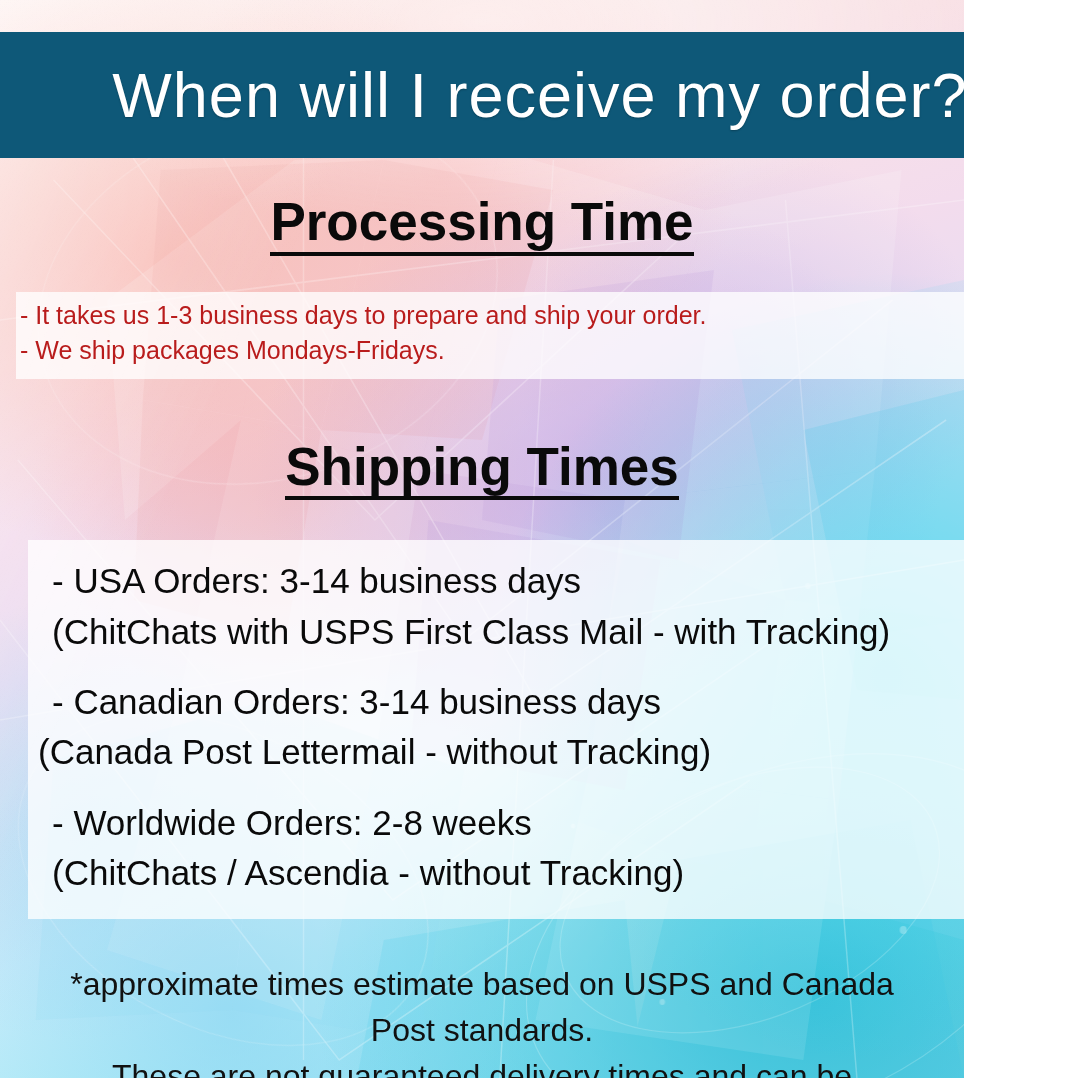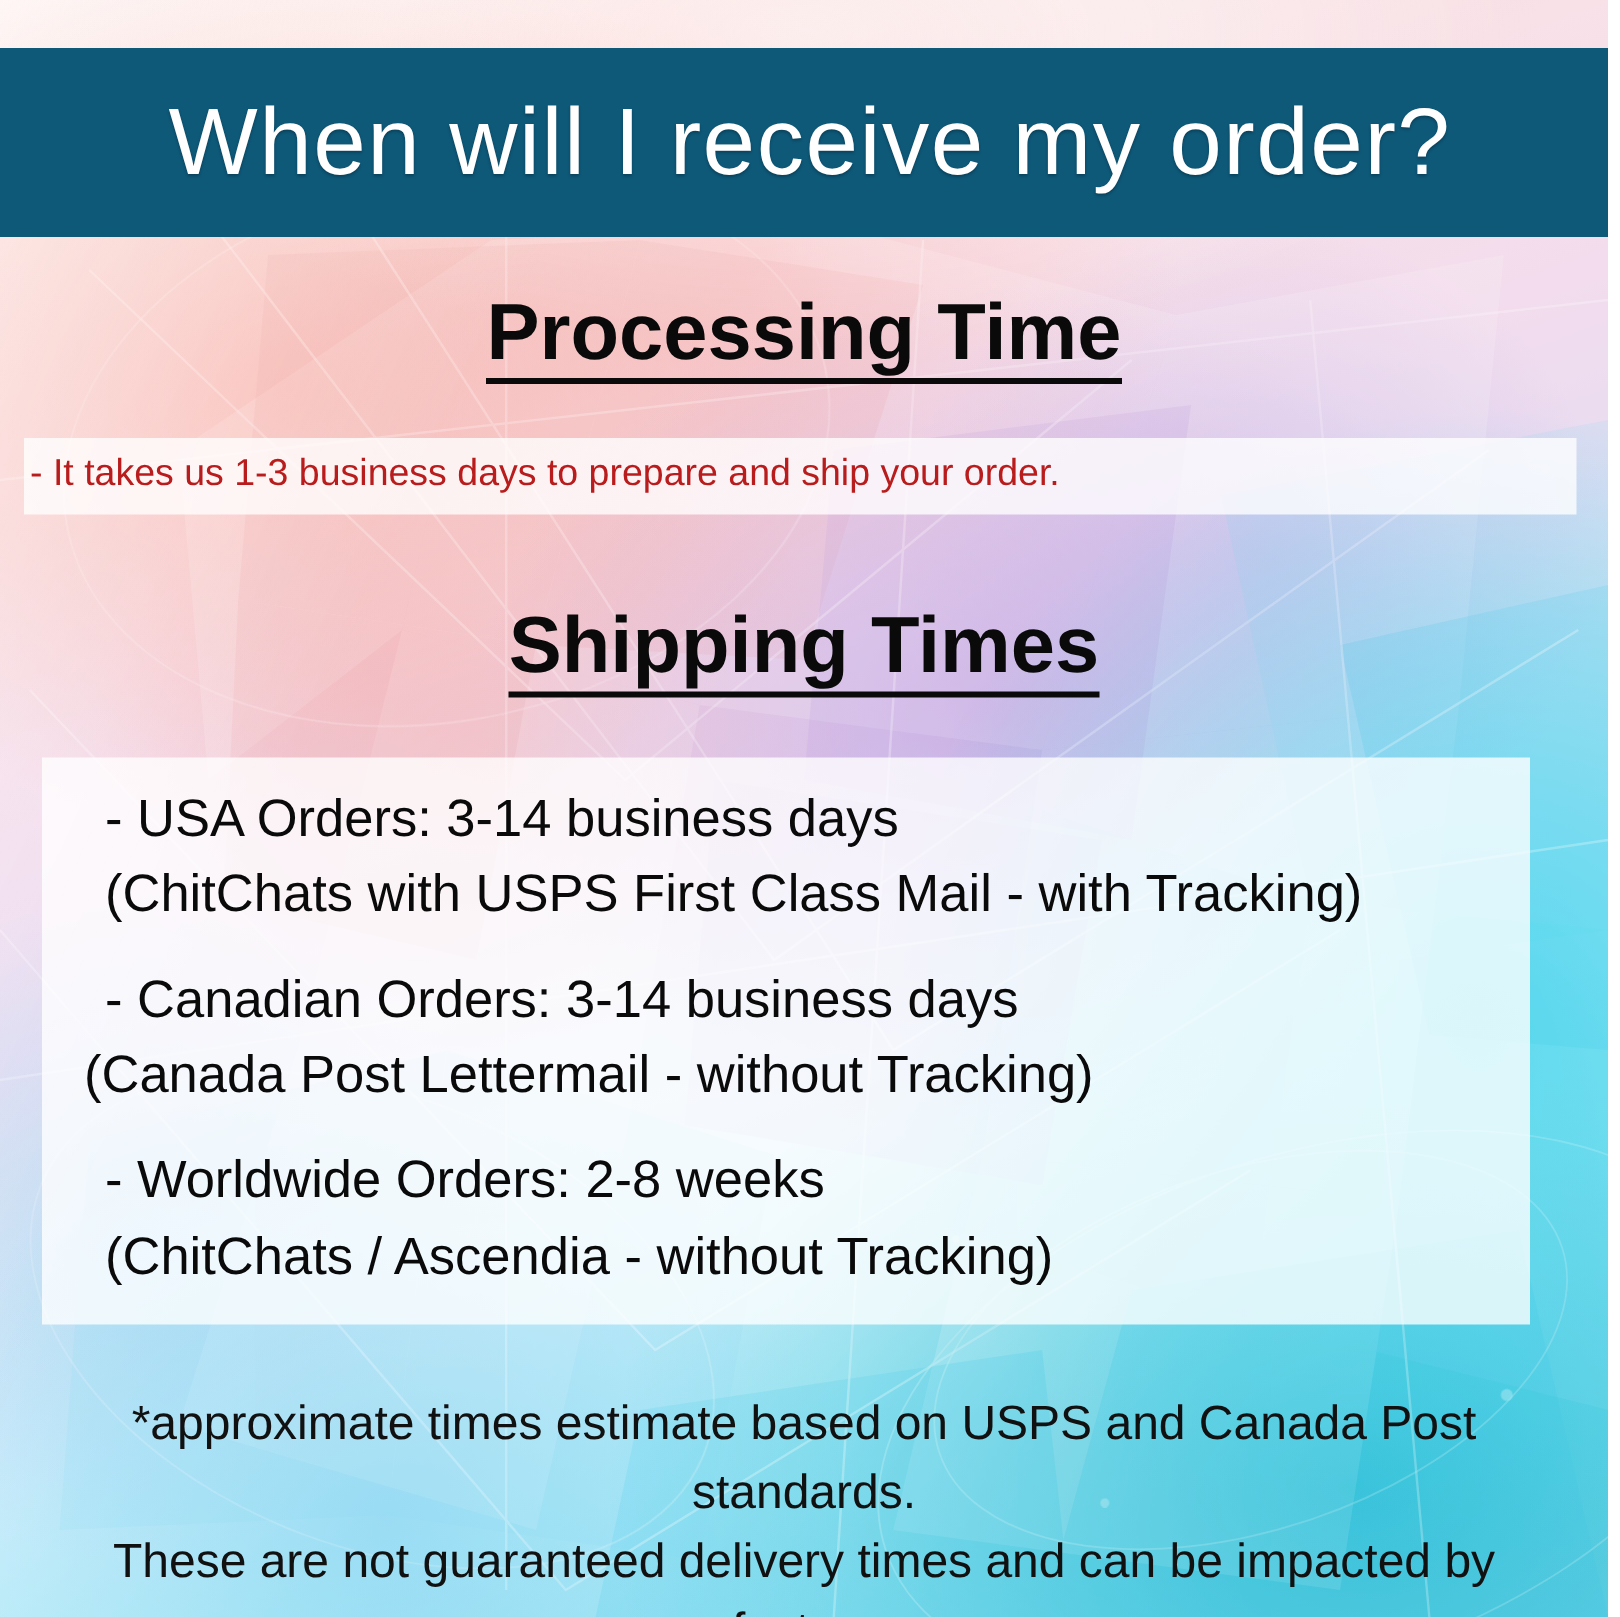--- a/index.html
+++ b/index.html
@@ -7,21 +7,21 @@
     margin: 0;
     padding: 0;
     background: #ffffff;
   }
   body {
     font-family: "Liberation Sans", sans-serif;
   }
 
   .poster {
     position: relative;
-    width: 1072px;
+    width: 964px;
     height: 1078px;
     overflow: hidden;
     background: #f7f2f2;
   }
 
   
   .bg-layer {
     position: absolute;
     inset: 0;
     pointer-events: none;
@@ -138,21 +138,21 @@
     color: #b91c1c;
     padding-left: 4px;
     white-space: nowrap;
   }
 
   .shipping-block {
     margin: 40px 0 0 28px;
     width: 992px;
     padding: 16px 0 20px 0;
   }
-  .ship-group { padding: 0 0 0 28px; }
+  .ship-group { padding: 0 0 0 10px; }
   .ship-group + .ship-group { margin-top: 20px; }
   .ship-line {
     font-size: 35px;
     line-height: 1.44;
     color: #0a0a0a;
     white-space: nowrap;
   }
   .ship-line.indent { padding-left: 14px; }
   .ship-line.outdent { padding-left: 0; }
 
@@ -244,20 +244,21 @@
   </div>
 
   <div class="content">
 
     <div class="section-heading heading-processing">
       <span class="heading-inner">Processing Time</span>
     </div>
 
     <div class="processing-block plate">
       <div class="processing-line">- It takes us 1-3 business days to prepare and ship your order.</div>
+      <div class="processing-line">- We ship packages Mondays-Fridays.</div>
     </div>
 
     <div class="section-heading heading-shipping">
       <span class="heading-inner">Shipping Times</span>
     </div>
 
     <div class="shipping-block plate">
 
       <div class="ship-group">
         <div class="ship-line indent">- USA Orders: 3-14 business days</div>

